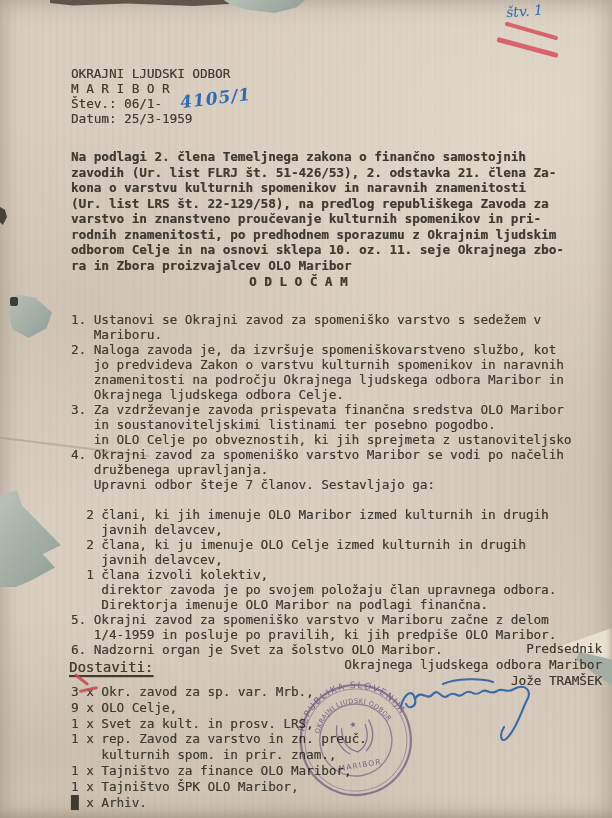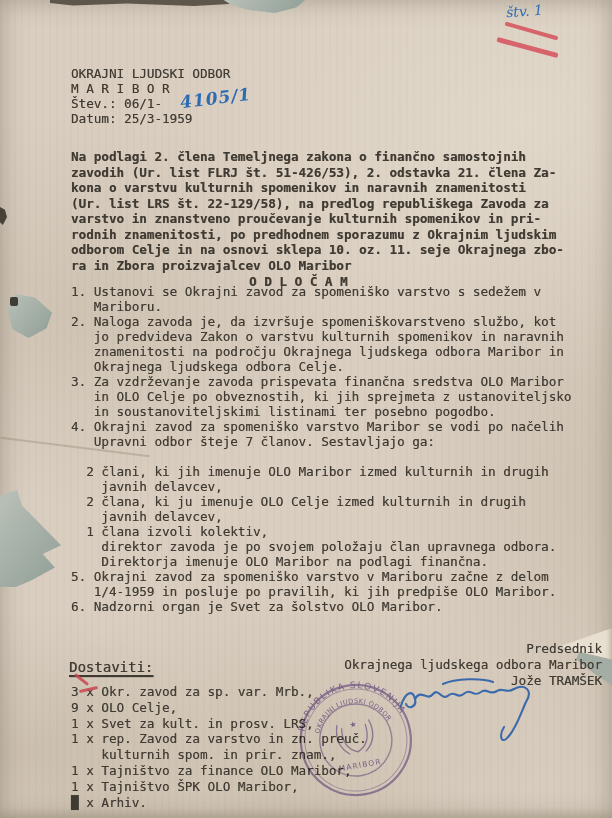--- a/index.html
+++ b/index.html
@@ -101,31 +101,32 @@
     <div class="ln">kona o varstvu kulturnih spomenikov in naravnih znamenitosti</div>
     <div class="ln">(Ur. list LRS št. 22-129/58), na predlog republiškega Zavoda za</div>
     <div class="ln">varstvo in znanstveno proučevanje kulturnih spomenikov in pri-</div>
     <div class="ln">rodnih znamenitosti, po predhodnem sporazumu z Okrajnim ljudskim</div>
     <div class="ln">odborom Celje in na osnovi sklepa 10. oz. 11. seje Okrajnega zbo-</div>
     <div class="ln">ra in Zbora proizvajalcev OLO Maribor</div>
   </div>
 
   <div class="heading-odlocam">O D L O Č A M</div>
 
-  <div class="mono b-dec" style="left:71px; top:284px;">
+  <div class="mono b-dec" style="left:71px; top:312px;">
     <div class="ln">1. Ustanovi se Okrajni zavod za spomeniško varstvo s sedežem v</div>
     <div class="ln">   Mariboru.</div>
     <div class="ln">2. Naloga zavoda je, da izvršuje spomeniškovarstveno službo, kot</div>
     <div class="ln">   jo predvideva Zakon o varstvu kulturnih spomenikov in naravnih</div>
     <div class="ln">   znamenitosti na področju Okrajnega ljudskega odbora Maribor in</div>
     <div class="ln">   Okrajnega ljudskega odbora Celje.</div>
     <div class="ln">3. Za vzdrževanje zavoda prispevata finančna sredstva OLO Maribor</div>
+    <div class="ln">   in soustanoviteljskimi listinami ter posebno pogodbo.</div>
     <div class="ln">   in OLO Celje po obveznostih, ki jih sprejmeta z ustanoviteljsko</div>
-    <div class="ln">   in soustanoviteljskimi listinami ter posebno pogodbo.</div>
     <div class="ln">4. Okrajni zavod za spomeniško varstvo Maribor se vodi po načelih</div>
+    <div class="ln">   družbenega upravljanja.</div>
     <div class="ln">   Upravni odbor šteje 7 članov. Sestavljajo ga:</div>
     <div class="ln"></div>
     <div class="ln">  2 člani, ki jih imenuje OLO Maribor izmed kulturnih in drugih</div>
     <div class="ln">    javnih delavcev,</div>
     <div class="ln">  2 člana, ki ju imenuje OLO Celje izmed kulturnih in drugih</div>
     <div class="ln">    javnih delavcev,</div>
     <div class="ln">  1 člana izvoli kolektiv,</div>
     <div class="ln">    direktor zavoda je po svojem položaju član upravnega odbora.</div>
     <div class="ln">    Direktorja imenuje OLO Maribor na podlagi finančna.</div>
     <div class="ln">5. Okrajni zavod za spomeniško varstvo v Mariboru začne z delom</div>

